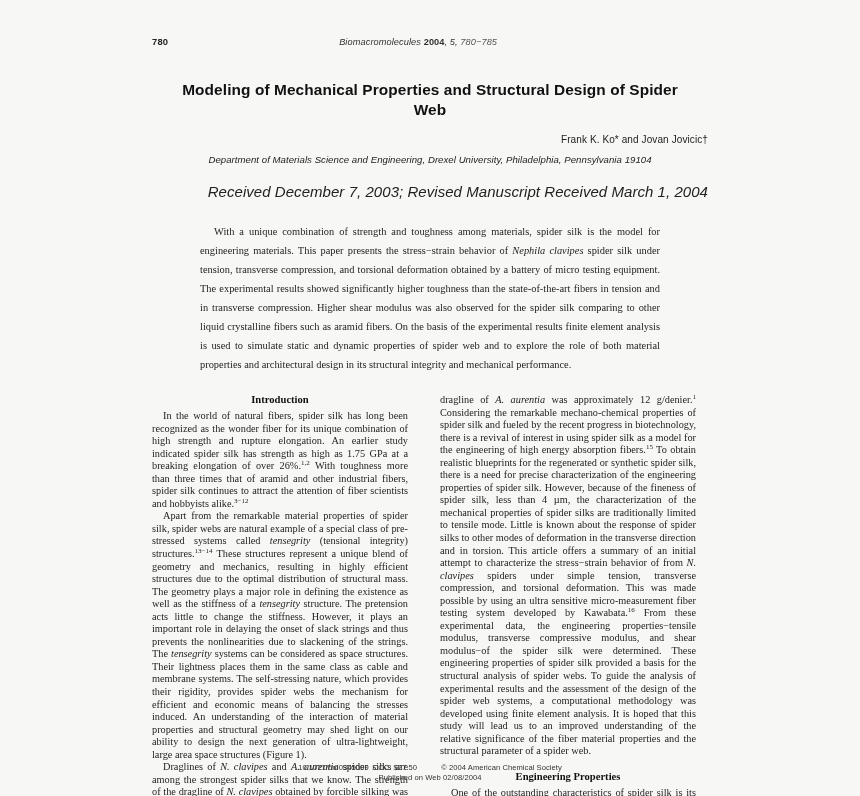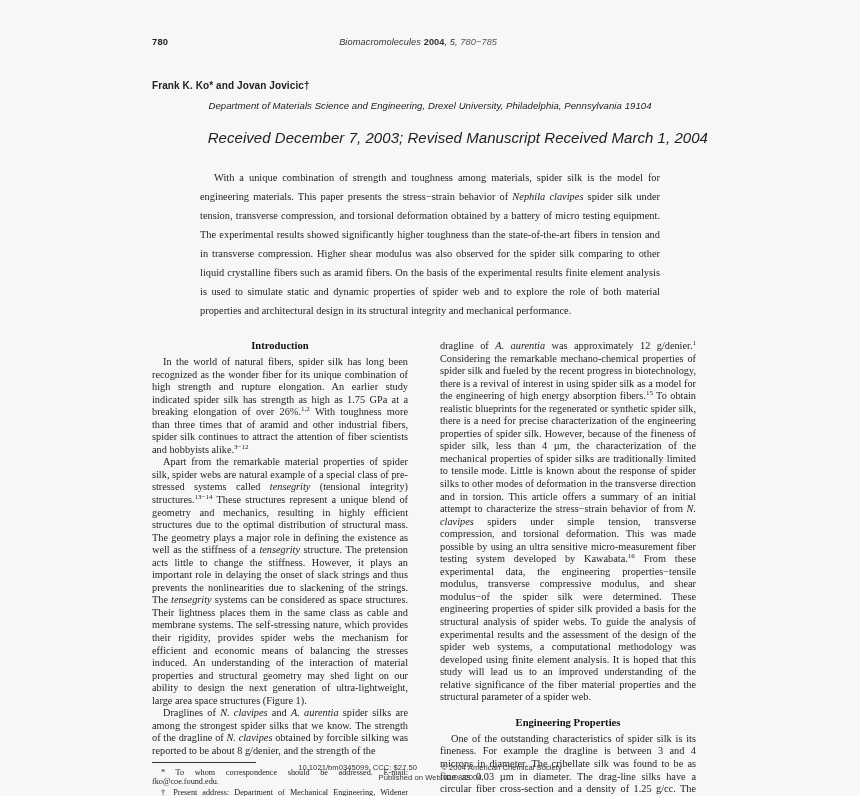--- a/index.html
+++ b/index.html
@@ -67,27 +67,26 @@
     font-family: "Liberation Sans", sans-serif;
     font-weight: bold;
     font-size: 15.4px;
     line-height: 20px;
     text-align: center;
     color: #111;
     margin: 0 28px 14px 28px;
     letter-spacing: .1px;
   }
   .authors {
-    text-align: left;
+    text-align: right;
     font-family: "Liberation Sans", sans-serif;
     font-size: 10px;
     color: #222;
     margin-bottom: 9px;
     letter-spacing: .1px;
-    font-weight: bold;
   }
   .affiliation {
     text-align: center;
     font-family: "Liberation Sans", sans-serif;
     font-style: italic;
     font-size: 9.6px;
     color: #222;
     margin-bottom: 18px;
     letter-spacing: .05px;
   }
@@ -190,20 +189,21 @@
 <body>
 
 <div class="page">
   <div class="content">
 
     <div class="runhead">
       <div class="folio">780</div>
       <div class="journal"><span>Biomacromolecules</span> <b>2004</b>, <span>5</span>, <span class="pp">780−785</span></div>
     </div>
 
+    <h1 class="title">Modeling of Mechanical Properties and Structural Design of Spider Web</h1>
     <div class="authors">Frank K. Ko* and Jovan Jovicic†</div>
     <div class="affiliation">Department of Materials Science and Engineering, Drexel University, Philadelphia, Pennsylvania 19104</div>
     <div class="received">Received December 7, 2003; Revised Manuscript Received March 1, 2004</div>
 
     <div class="abstract"><span>With a unique combination of strength and toughness among materials, spider silk is the model for engineering materials. This paper presents the stress−strain behavior of <i>Nephila clavipes</i> spider silk under tension, transverse compression, and torsional deformation obtained by a battery of micro testing equipment. The experimental results showed significantly higher toughness than the state-of-the-art fibers in tension and in transverse compression. Higher shear modulus was also observed for the spider silk comparing to other liquid crystalline fibers such as aramid fibers. On the basis of the experimental results finite element analysis is used to simulate static and dynamic properties of spider web and to explore the role of both material properties and architectural design in its structural integrity and mechanical performance.</span></div>
 
     <div class="columns">
 
       <div class="col">
         <h2 class="sechead">Introduction</h2>

